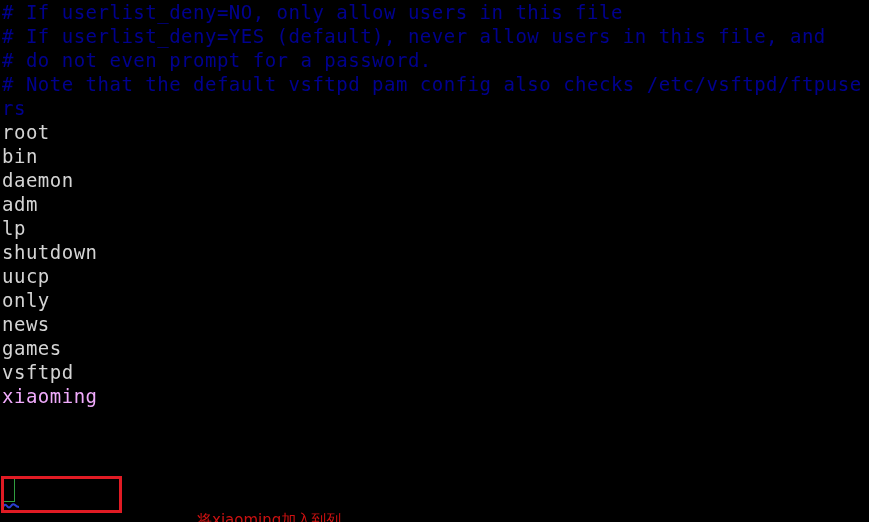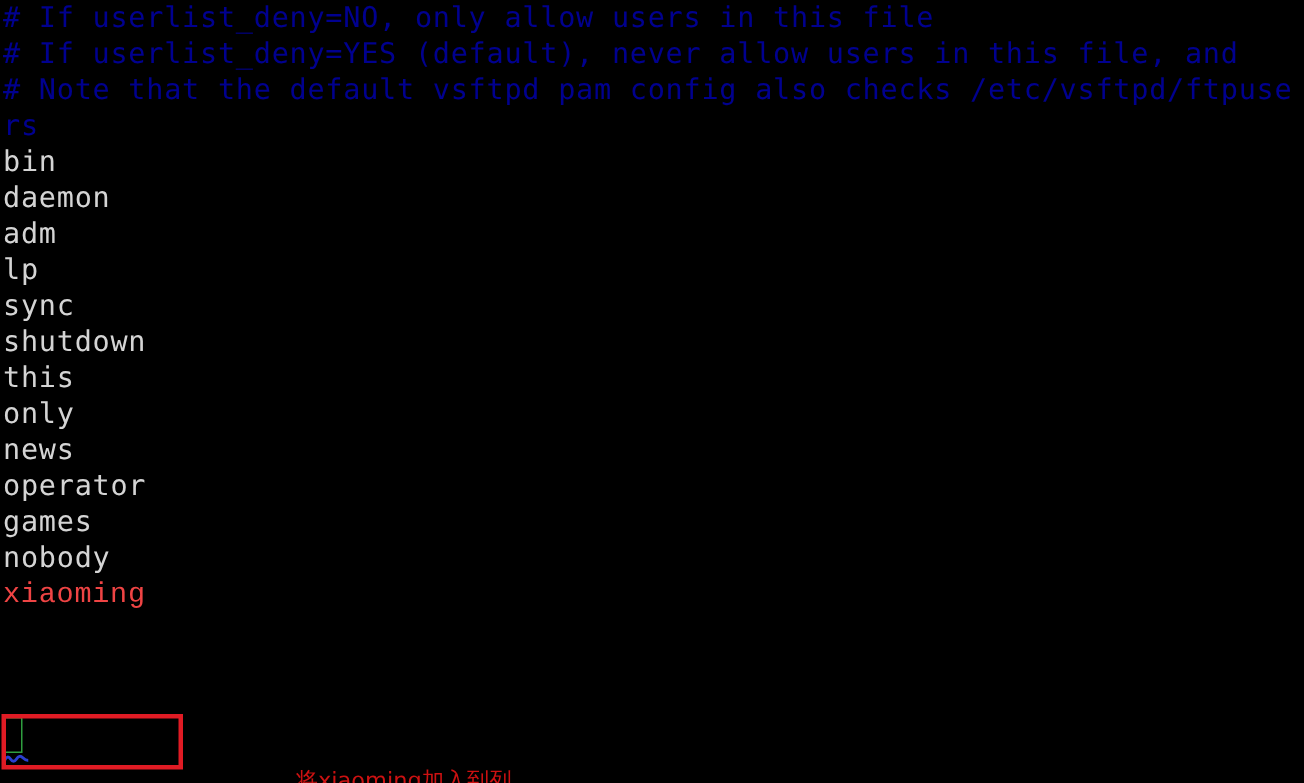--- a/index.html
+++ b/index.html
@@ -46,22 +46,21 @@
     color: #00008f;
   }
 
   .line.entry {
     color: #d4d4d4;
   }
 
   
   .line.target {
     position: relative;
-    color: #ef4444;
-    font-family: Liberation Mono, monospace;
+    color: #f0abfc;
   }
 
   
   #cursor-marker {
     position: absolute;
     left: 2px;
     top: 478px;
     width: 13px;
     height: 24px;
     border: 1px solid #2f9e3f;
@@ -108,35 +107,35 @@
 </style>
 </head>
 <body>
 
 <div id="terminal">
 
   <div id="buffer">
 
     <div class="line comment"># If userlist_deny=NO, only allow users in this file</div>
     <div class="line comment"># If userlist_deny=YES (default), never allow users in this file, and</div>
+    <div class="line comment"># do not even prompt for a password.</div>
     <div class="line comment"># Note that the default vsftpd pam config also checks /etc/vsftpd/ftpuse</div>
     <div class="line comment">rs</div>
 
+    <div class="line entry">root</div>
     <div class="line entry">bin</div>
     <div class="line entry">daemon</div>
     <div class="line entry">adm</div>
     <div class="line entry">lp</div>
-    <div class="line entry">sync</div>
     <div class="line entry">shutdown</div>
-    <div class="line entry">this</div>
+    <div class="line entry">uucp</div>
     <div class="line entry">only</div>
     <div class="line entry">news</div>
-    <div class="line entry">operator</div>
     <div class="line entry">games</div>
-    <div class="line entry">nobody</div>
+    <div class="line entry">vsftpd</div>
 
     <div class="line target">xiaoming</div>
 
   </div>
 
   <div id="cursor-marker"></div>
 
   <svg id="squiggle" viewBox="0 0 16 6">
     <path d="M0 4 Q 2 0 4 3 T 8 3 T 12 2 T 16 4" fill="none" stroke="#2a3fd0" stroke-width="2"></path>
   </svg>

